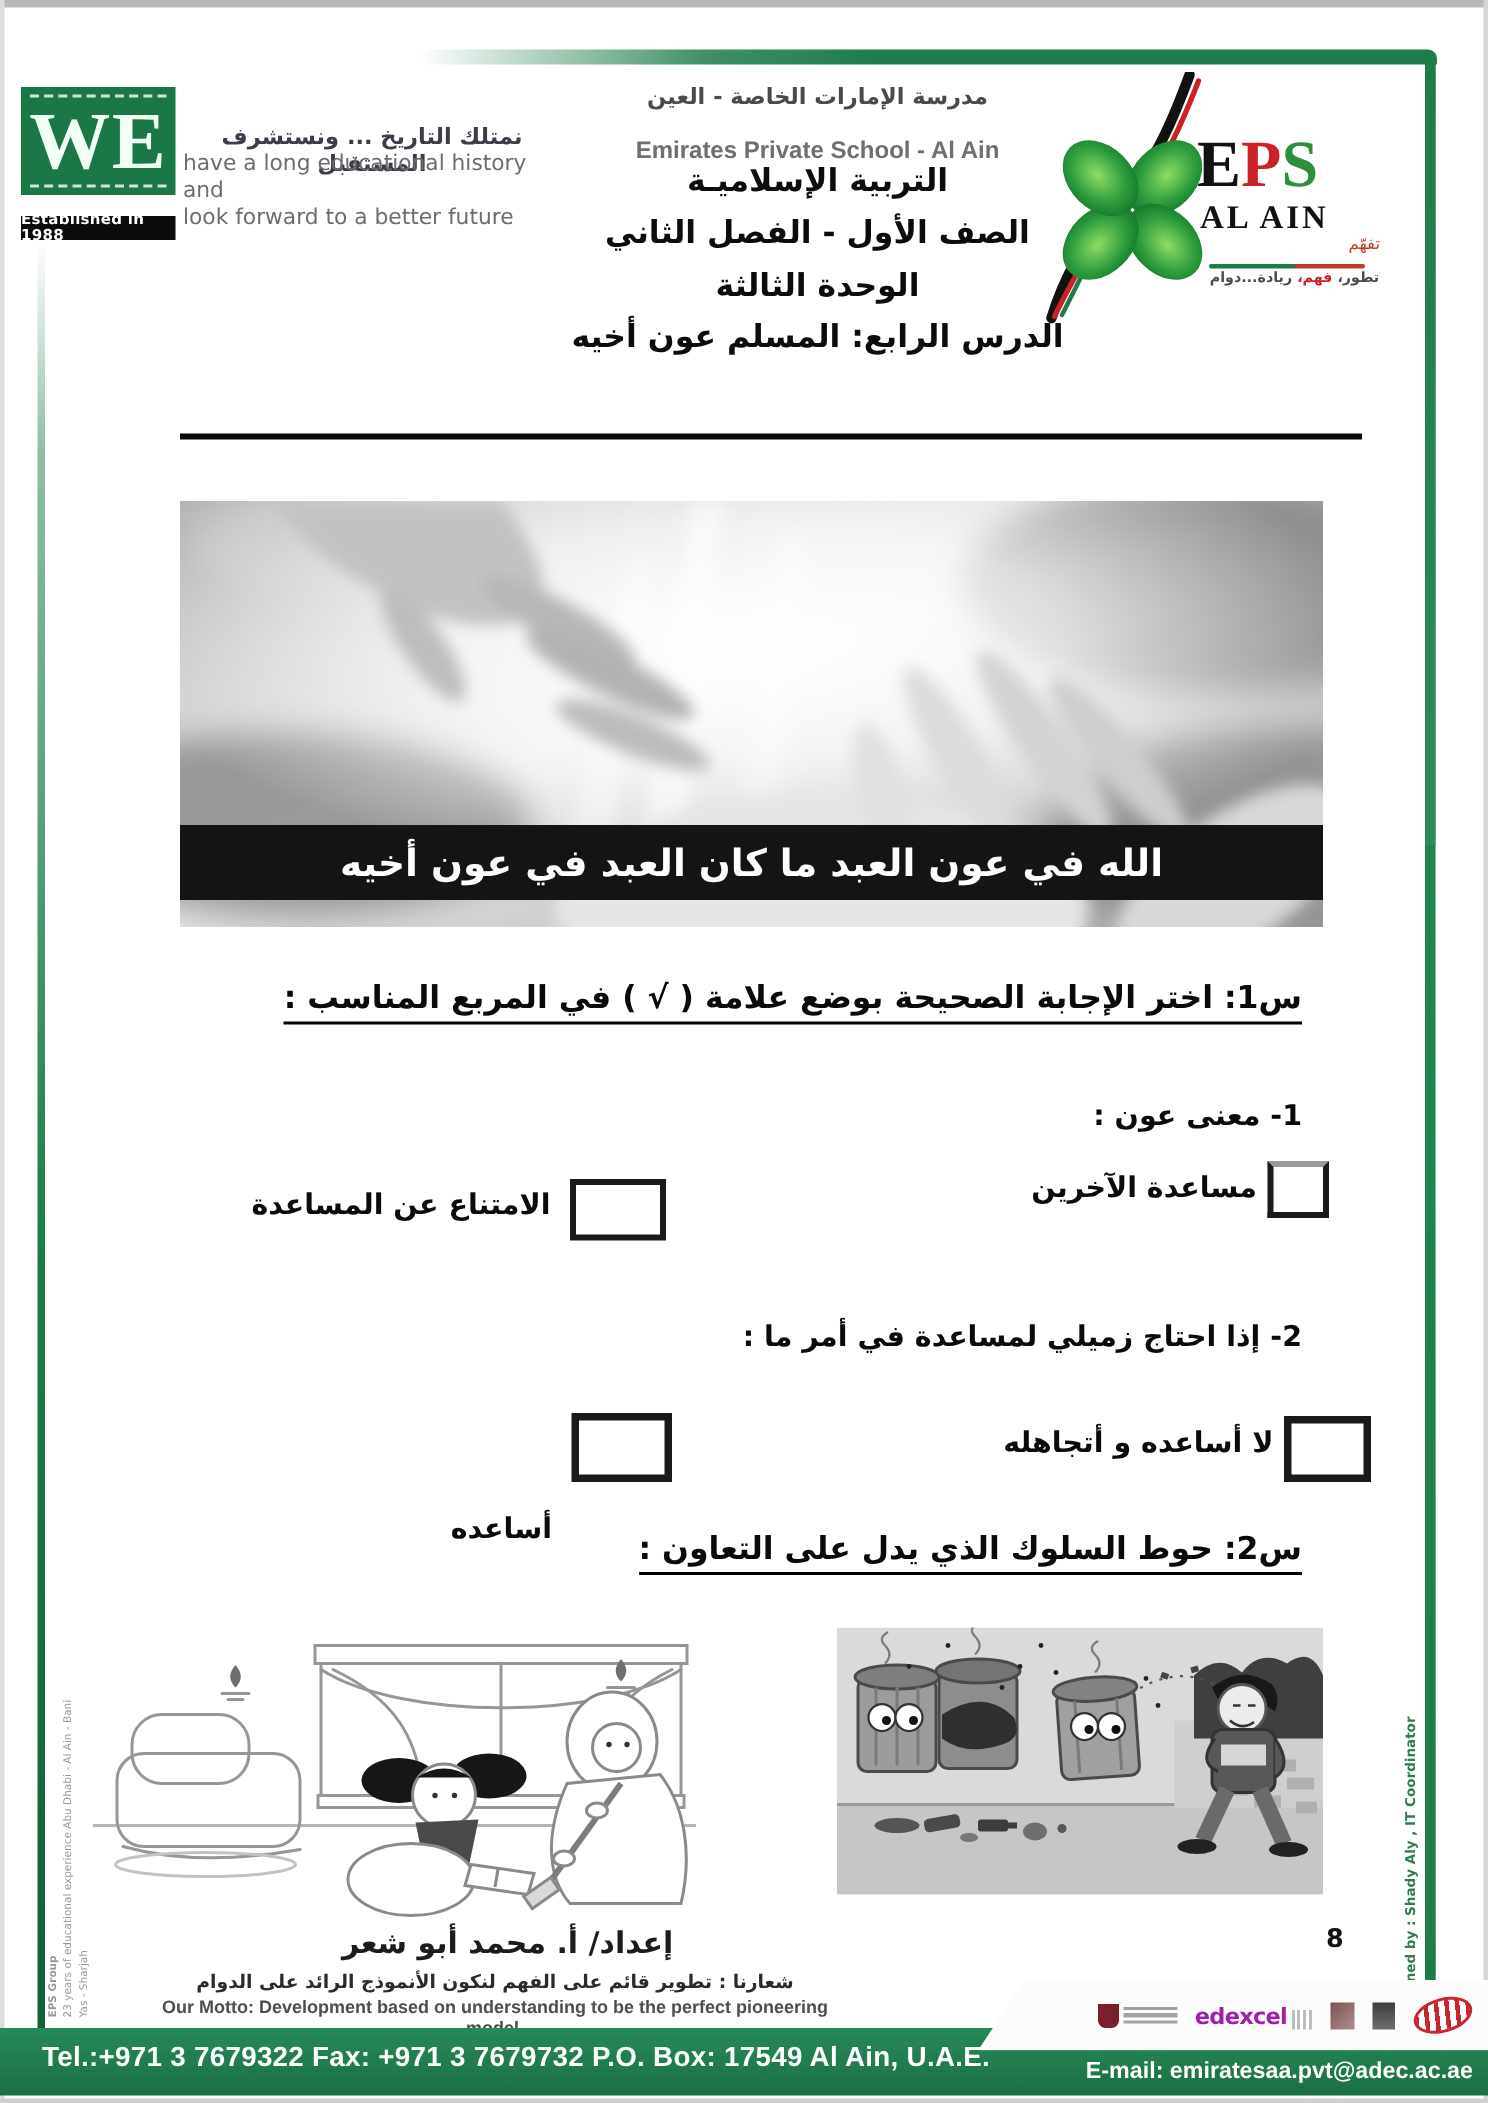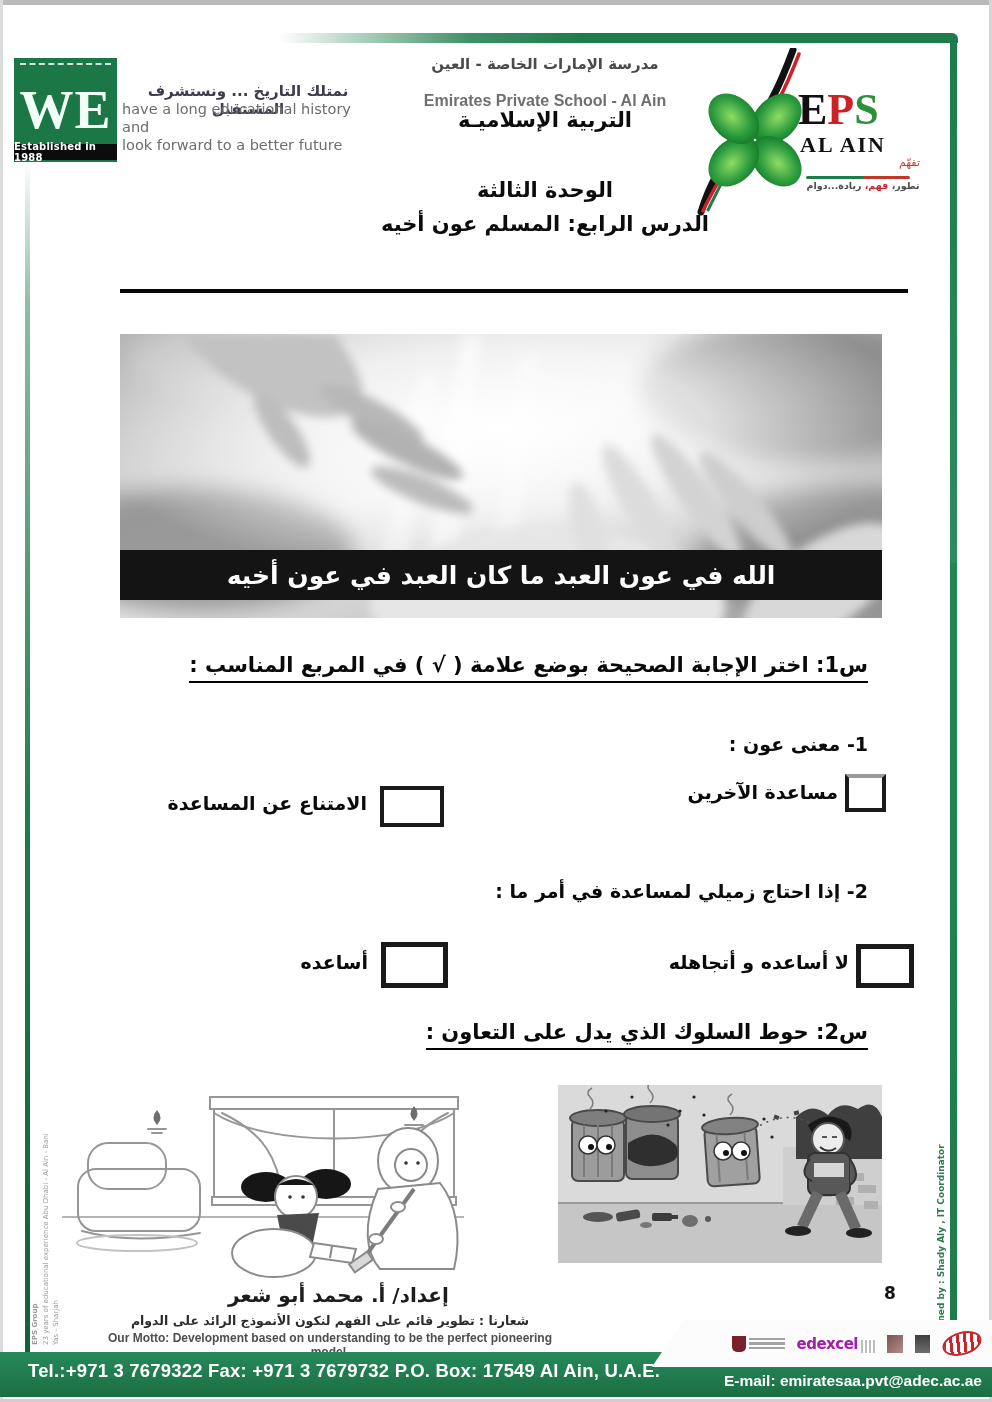--- a/index.html
+++ b/index.html
@@ -18,21 +18,21 @@
   .edge-bottom{left:0;bottom:0;width:992px;height:3px;background:#cfcfcf;}
   
   .frame-top{left:280px;top:33px;width:678px;height:10px;
     background:linear-gradient(to right,rgba(30,124,74,0) 0%,rgba(30,124,74,.85) 28%,#1e7c4a 45%,#1e7c4a 100%);
     border-top-right-radius:6px;}
   .frame-right{left:950px;top:36px;width:7px;height:1318px;
     background:linear-gradient(to bottom,#1e7c4a,#2e8b5f 40%,#17694000 0,#1e7c4a);background-color:#228653;}
   .frame-left{left:25px;top:160px;width:5px;height:1194px;
     background:linear-gradient(to bottom,rgba(30,124,74,0) 0%,rgba(30,124,74,.5) 12%,#1e7c4a 55%,#145f38 100%);}
   
-  .we-box{left:14px;top:58px;width:103px;height:104px;background:#1c7747;
+  .we-box{left:14px;top:58px;width:103px;height:72px;background:#1c7747;
     display:flex;align-items:center;justify-content:center;}
   .we-box .pin{position:absolute;left:6px;right:6px;height:0;border-top:2px dashed rgba(255,255,255,.8);}
   .we-text{color:#f2fff7;font-family:"Liberation Serif",serif;font-weight:bold;font-size:54px;letter-spacing:1px;line-height:1;}
   .we-est{left:14px;top:144px;width:103px;height:16px;background:#0c0c0c;color:#fff;
     font-size:10px;font-weight:bold;display:flex;align-items:center;justify-content:center;letter-spacing:.2px;}
   .brand-motto-ar{left:120px;top:82px;width:256px;font-size:15px;font-weight:bold;color:#3c3c4a;text-align:center;}
   .brand-motto-en{left:122px;top:100px;width:256px;font-size:14.5px;color:#6d6d6d;line-height:1.25;font-weight:500;}
   
   .school-ar{left:360px;top:55px;width:370px;text-align:center;font-size:15px;font-weight:bold;color:#4a4a4a;}
   .school-en{left:360px;top:76px;width:370px;text-align:center;font-size:16px;font-weight:bold;color:#6f6f6f;
@@ -109,20 +109,21 @@
   <div class="abs we-est">Established in 1988</div>
   <div class="abs brand-motto-ar ar">نمتلك التاريخ ... ونستشرف المستقبل</div>
   <div class="abs brand-motto-en">
     <div>have a long educational history and</div>
     <div>look forward to a better future</div>
   </div>
 
   <div class="abs school-ar ar">مدرسة الإمارات الخاصة - العين</div>
   <div class="abs school-en">Emirates Private School - Al Ain</div>
   <div class="abs doc-line ar" style="top:108px;">التربية الإسلاميـة</div>
+  <div class="abs doc-line ar" style="top:143px;">الصف الأول - الفصل الثاني</div>
   <div class="abs doc-line ar" style="top:212px;">الدرس الرابع: المسلم عون أخيه</div>
   <div class="abs doc-line ar" style="top:178px;">الوحدة الثالثة</div>
 
   <svg class="abs" style="left:693px;top:48px;" width="135" height="170" viewBox="0 0 135 170">
     <defs>
       <radialGradient id="lg" cx=".5" cy=".45" r=".65">
         <stop offset="0" stop-color="#8fdd63"></stop>
         <stop offset=".55" stop-color="#2f9e3f"></stop>
         <stop offset="1" stop-color="#0b6a22"></stop>
       </radialGradient>
@@ -209,21 +210,21 @@
   <div class="abs q-prompt ar" style="right:124px;top:733px;">1- معنى عون :</div>
   <div class="abs checkbox" style="left:845px;top:774px;width:41px;height:38px;border-top-color:#9a9a9a;"></div>
   <div class="abs opt-label ar" style="right:154px;top:781px;">مساعدة الآخرين</div>
   <div class="abs checkbox" style="left:380px;top:786px;width:64px;height:41px;"></div>
   <div class="abs opt-label ar" style="right:625px;top:792px;">الامتناع عن المساعدة</div>
 
   <div class="abs q-prompt ar" style="right:124px;top:880px;">2- إذا احتاج زميلي لمساعدة في أمر ما  :</div>
   <div class="abs checkbox" style="left:856px;top:944px;width:58px;height:44px;border-width:5px;"></div>
   <div class="abs opt-label ar" style="right:143px;top:951px;">لا أساعده و أتجاهله</div>
   <div class="abs checkbox" style="left:381px;top:942px;width:67px;height:46px;border-width:5px;"></div>
-  <div class="abs opt-label ar" style="right:624px;top:951px;">أساعده</div>
+  <div class="abs opt-label ar" style="right:624px;top:1008px;">أساعده</div>
 
   <div class="abs q-title ar" style="right:124px;top:1020px;text-align:center;">س2: حوط السلوك الذي يدل على التعاون :</div>
 
   <svg class="abs cartoon" style="left:62px;top:1085px;" width="402" height="200" viewBox="0 0 402 200">
     <g stroke="#969696" fill="none" stroke-width="2" stroke-linecap="round">
       <rect x="148" y="12" width="248" height="12"></rect>
       <rect x="152" y="24" width="240" height="88"></rect>
       <line x1="272" y1="24" x2="272" y2="112"></line>
       <path d="M152,28 C205,62 340,62 392,28"></path>
       <path d="M160,28 C202,48 216,74 220,110"></path>

